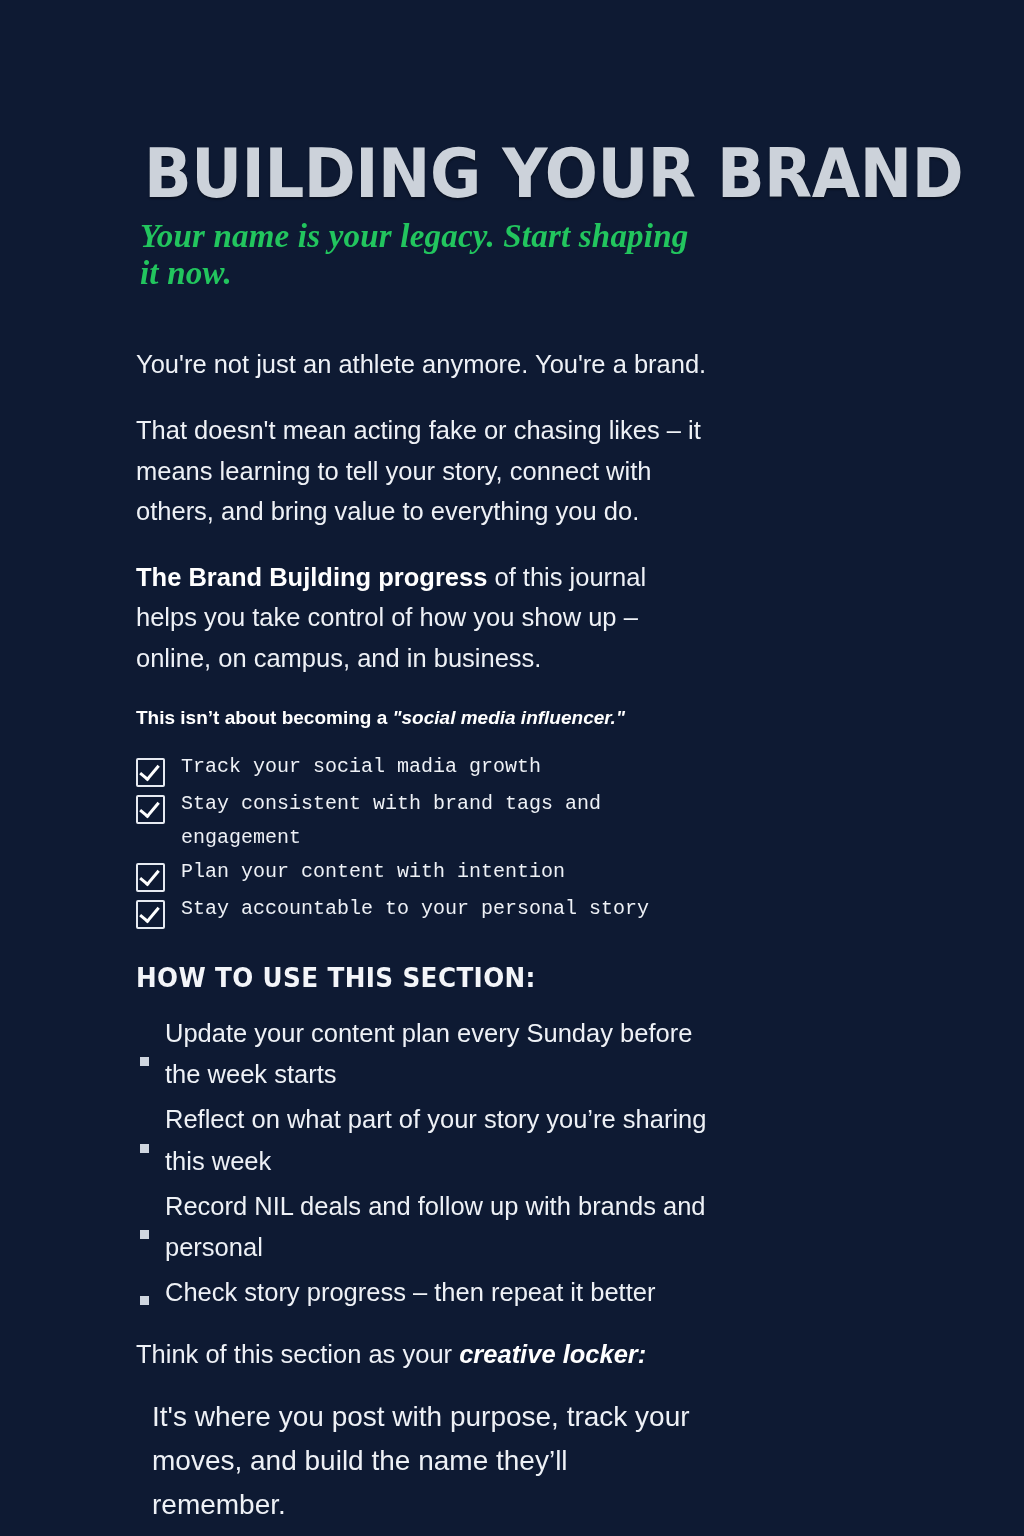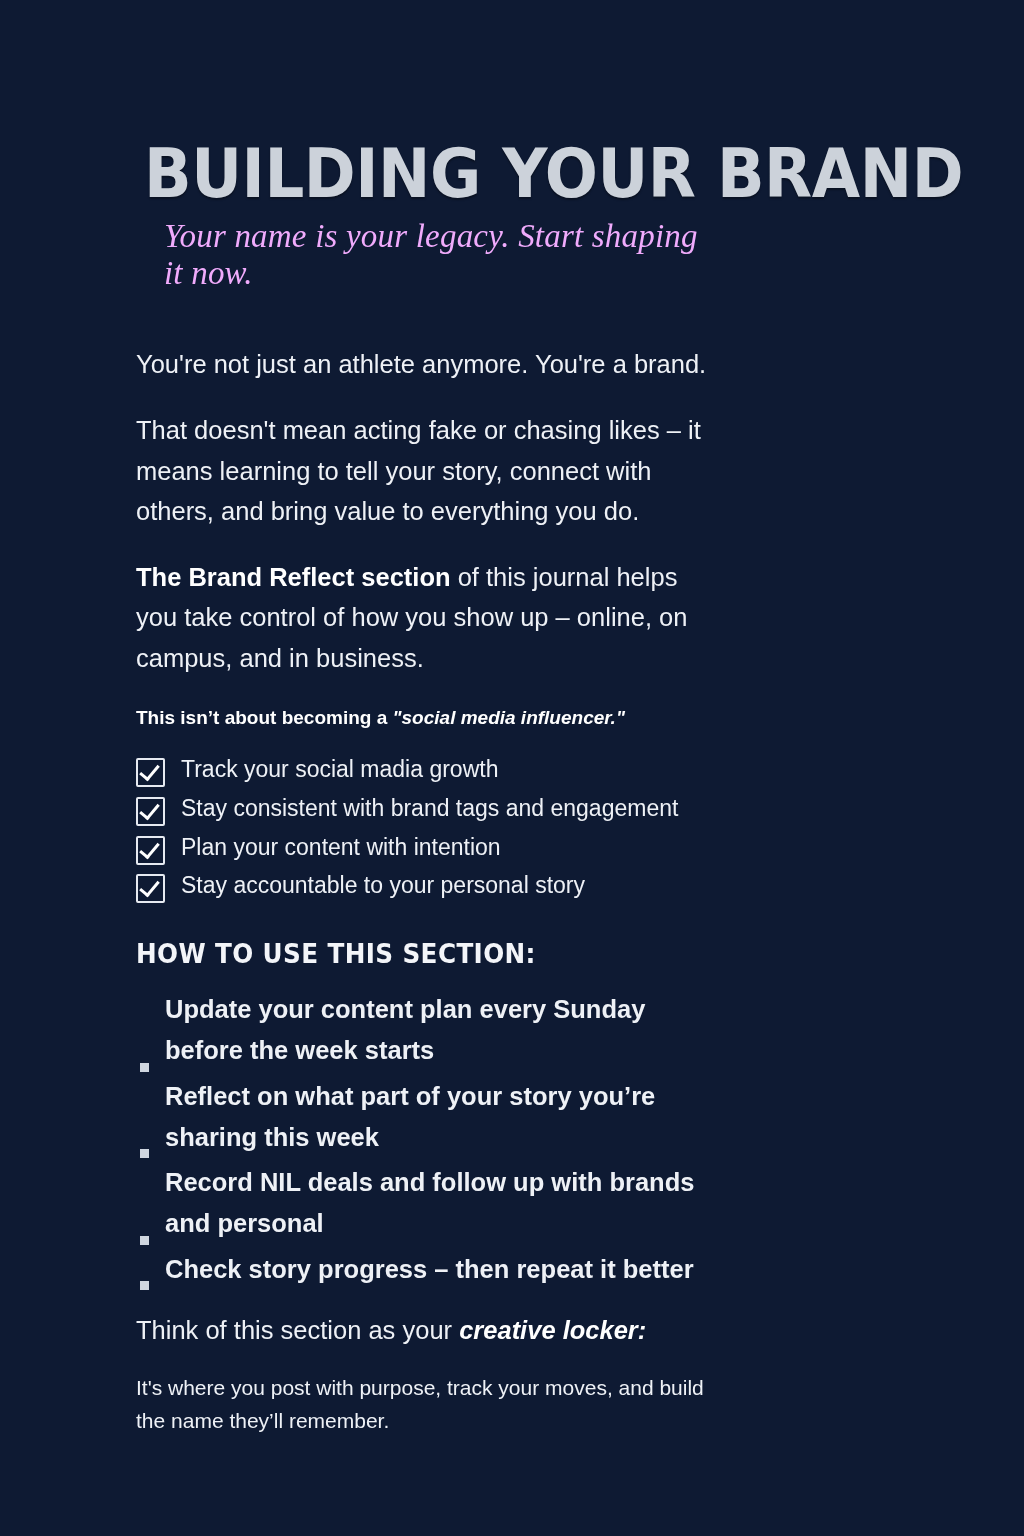--- a/index.html
+++ b/index.html
@@ -31,23 +31,24 @@
     transform: scaleX(0.92);
     transform-origin: left center;
     margin: 0 0 10px 8px;
     text-shadow: 0 2px 2px rgba(0,0,0,0.35);
     white-space: nowrap;
   }
   .subtitle {
     font-family: "Liberation Serif", serif;
     font-style: italic;
     font-size: 33px;
-    color: #f0abfc;
-    margin: 0 0 52px 28px;
+    color: #22c55e;
+    margin: 0 0 52px 4px;
     letter-spacing: 0.2px;
+    font-weight: bold;
   }
   p.body {
     font-size: 25.5px;
     line-height: 1.58;
     margin: 4px 0 26px 0;
     color: #eef1f6;
     font-weight: 300;
   }
   p.body:last-of-type { margin-bottom: 0; }
   .strong {
@@ -67,24 +68,25 @@
   }
   ul.checklist {
     list-style: none;
     margin: 0 0 34px 0;
     padding: 0;
   }
   ul.checklist li {
     display: flex;
     align-items: flex-start;
     gap: 16px;
-    font-size: 23px;
+    font-size: 20px;
     line-height: 1.68;
     font-weight: 300;
     color: #eef1f6;
+    font-family: Liberation Mono, monospace;
   }
   .checkbox {
     flex: 0 0 auto;
     width: 25px;
     height: 25px;
     border: 2px solid #e6eaf1;
     margin-top: 8px;
     position: relative;
     border-radius: 2px;
   }
@@ -109,25 +111,25 @@
     transform: scaleX(0.95);
     transform-origin: left center;
   }
   ul.bullets {
     list-style: none;
     margin: 0 0 26px 0;
     padding: 0 0 0 4px;
   }
   ul.bullets li {
     display: flex;
-    align-items: flex-end;
+    align-items: center;
     gap: 16px;
     font-size: 25.5px;
     line-height: 1.62;
-    font-weight: 700;
+    font-weight: 400;
     color: #eef1f6;
     margin-bottom: 4px;
   }
   .sqbullet {
     flex: 0 0 auto;
     width: 9px;
     height: 9px;
     background: #cfd6e0;
     margin-top: 15px;
   }
@@ -137,38 +139,38 @@
     margin: 20px 0 26px 0;
     color: #eef1f6;
   }
   .closing-1 .em {
     font-weight: 700;
     font-style: italic;
     color: #ffffff;
     margin-top: 35px;
   }
   .closing-2 {
-    font-size: 21px;
+    font-size: 28px;
     font-weight: 300;
     line-height: 1.58;
-    margin: 0;
+    margin: 16px;
     color: #eef1f6;
   }
 </style>
 </head>
 <body>
 
 <div class="page">
 
   <h1 class="title">BUILDING YOUR BRAND</h1>
   <div class="subtitle">Your name is your legacy. Start shaping it now.</div>
 
   <p class="body">You're not just an athlete anymore. You're a brand.</p>
   <p class="body">That doesn't mean acting fake or chasing likes – it means learning to tell your story, connect with others, and bring value to everything you do.</p>
-  <p class="body"><span class="strong">The Brand Reflect section</span><span> of this journal helps you take control of how you show up – online, on campus, and in business.</span></p>
+  <p class="body"><span class="strong">The Brand Bujlding progress</span><span> of this journal helps you take control of how you show up – online, on campus, and in business.</span></p>
 
   <p class="lead-strong"><span>This isn’t about becoming a </span><span class="ital">"social media influencer."</span></p>
 
   <ul class="checklist">
     <li>
       <span class="checkbox"></span>
       <span>Track your social madia growth</span>
     </li>
     <li>
       <span class="checkbox"></span>

